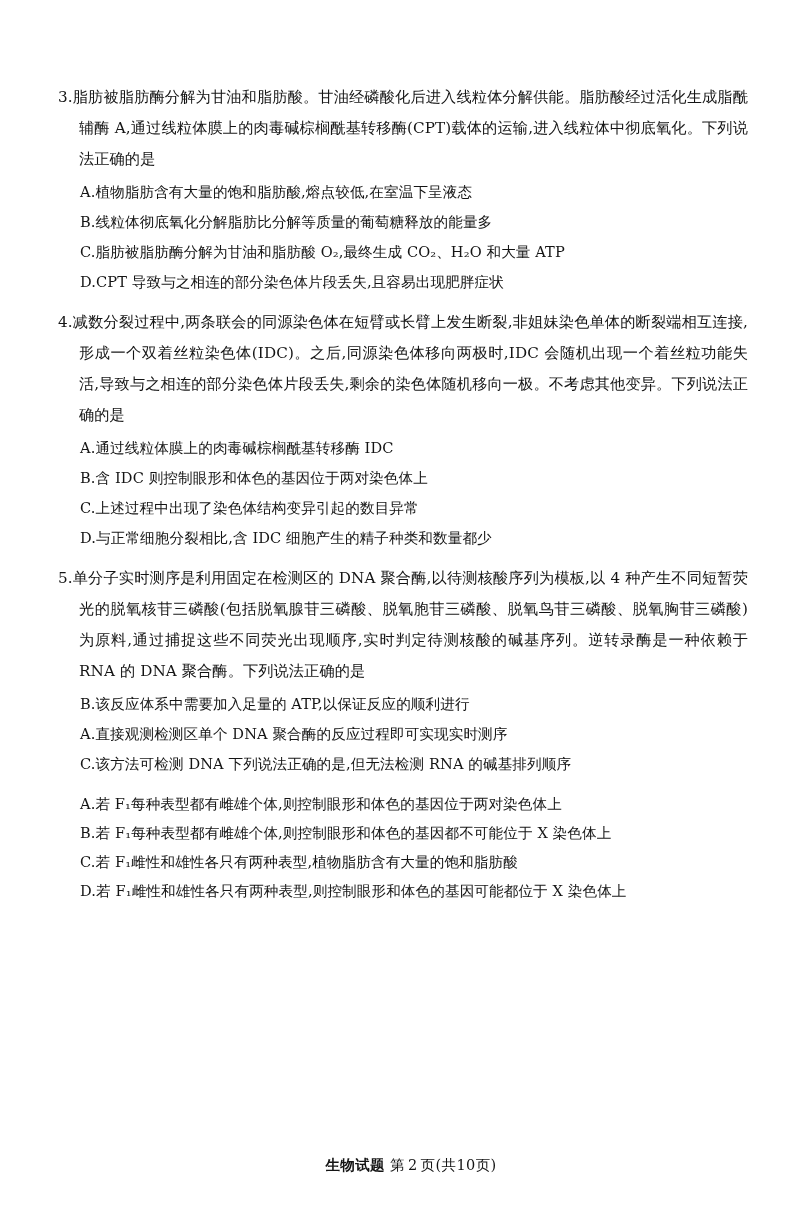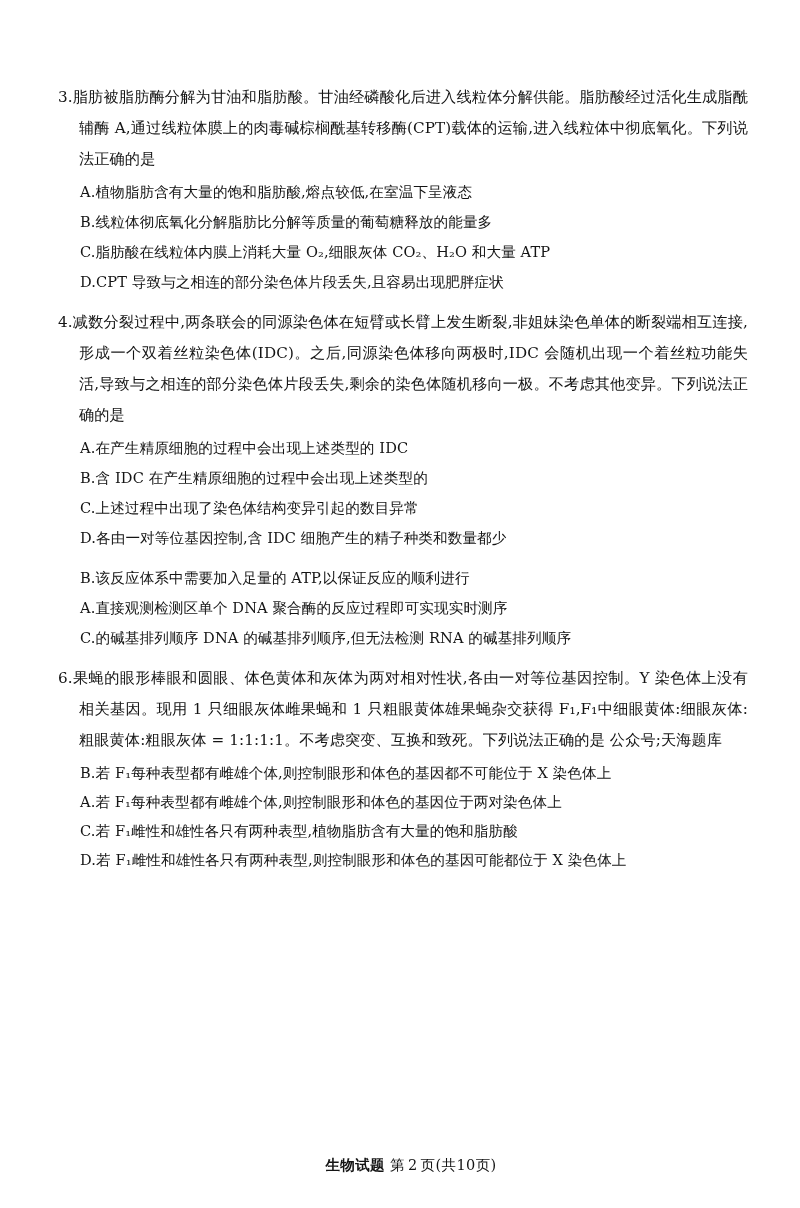--- a/index.html
+++ b/index.html
@@ -73,48 +73,48 @@
 <body>
 
 <div class="page">
   <div class="content">
 
     <div class="question">
       <div class="q-stem hang"><span class="qnum">3.</span><span>脂肪被脂肪酶分解为甘油和脂肪酸。甘油经磷酸化后进入线粒体分解供能。脂肪酸经过活化生成脂酰辅酶 A,通过线粒体膜上的肉毒碱棕榈酰基转移酶(CPT)载体的运输,进入线粒体中彻底氧化。下列说法正确的是</span></div>
       <div class="options">
         <div class="opt">A.植物脂肪含有大量的饱和脂肪酸,熔点较低,在室温下呈液态</div>
         <div class="opt">B.线粒体彻底氧化分解脂肪比分解等质量的葡萄糖释放的能量多</div>
-        <div class="opt">C.脂肪酸在线粒体内膜上消耗大量 O₂,细眼灰体 CO₂、H₂O 和大量 ATP</div>
+        <div class="opt">C.脂肪被脂肪酶分解为甘油和脂肪酸 O₂,最终生成 CO₂、H₂O 和大量 ATP</div>
         <div class="opt">D.CPT 导致与之相连的部分染色体片段丢失,且容易出现肥胖症状</div>
       </div>
     </div>
 
     <div class="question">
       <div class="q-stem hang"><span class="qnum">4.</span><span>减数分裂过程中,两条联会的同源染色体在短臂或长臂上发生断裂,非姐妹染色单体的断裂端相互连接,形成一个双着丝粒染色体(IDC)。之后,同源染色体移向两极时,IDC 会随机出现一个着丝粒功能失活,导致与之相连的部分染色体片段丢失,剩余的染色体随机移向一极。不考虑其他变异。下列说法正确的是</span></div>
       <div class="options">
-        <div class="opt">A.在产生精原细胞的过程中会出现上述类型的 IDC</div>
-        <div class="opt">B.含 IDC 在产生精原细胞的过程中会出现上述类型的</div>
+        <div class="opt">A.通过线粒体膜上的肉毒碱棕榈酰基转移酶 IDC</div>
+        <div class="opt">B.含 IDC 则控制眼形和体色的基因位于两对染色体上</div>
         <div class="opt">C.上述过程中出现了染色体结构变异引起的数目异常</div>
-        <div class="opt">D.各由一对等位基因控制,含 IDC 细胞产生的精子种类和数量都少</div>
+        <div class="opt">D.与正常细胞分裂相比,含 IDC 细胞产生的精子种类和数量都少</div>
+      </div>
+    </div>
+
+    <div class="question">
+      <div class="q-stem hang"><span class="qnum">5.</span><span>单分子实时测序是利用固定在检测区的 DNA 聚合酶,以待测核酸序列为模板,以 4 种产生不同短暂荧光的脱氧核苷三磷酸(包括脱氧腺苷三磷酸、脱氧胞苷三磷酸、脱氧鸟苷三磷酸、脱氧胸苷三磷酸)为原料,通过捕捉这些不同荧光出现顺序,实时判定待测核酸的碱基序列。逆转录酶是一种依赖于 RNA 的 DNA 聚合酶。下列说法正确的是</span></div>
+      <div class="options">
+        <div class="opt">B.该反应体系中需要加入足量的 ATP,以保证反应的顺利进行</div>
+        <div class="opt">A.直接观测检测区单个 DNA 聚合酶的反应过程即可实现实时测序</div>
+        <div class="opt">C.该方法可检测 DNA 下列说法正确的是,但无法检测 RNA 的碱基排列顺序</div>
       </div>
     </div>
 
     <div class="question">
       <div class="options">
-        <div class="opt">B.该反应体系中需要加入足量的 ATP,以保证反应的顺利进行</div>
-        <div class="opt">A.直接观测检测区单个 DNA 聚合酶的反应过程即可实现实时测序</div>
-        <div class="opt">C.的碱基排列顺序 DNA 的碱基排列顺序,但无法检测 RNA 的碱基排列顺序</div>
-      </div>
-    </div>
-
-    <div class="question">
-      <div class="q-stem hang"><span class="qnum">6.</span><span>果蝇的眼形棒眼和圆眼、体色黄体和灰体为两对相对性状,各由一对等位基因控制。Y 染色体上没有相关基因。现用 1 只细眼灰体雌果蝇和 1 只粗眼黄体雄果蝇杂交获得 F₁,F₁中细眼黄体:细眼灰体:粗眼黄体:粗眼灰体 = 1:1:1:1。不考虑突变、互换和致死。下列说法正确的是  公众号;天海题库</span></div>
-      <div class="options">
+        <div class="opt tight">A.若 F₁每种表型都有雌雄个体,则控制眼形和体色的基因位于两对染色体上</div>
         <div class="opt tight">B.若 F₁每种表型都有雌雄个体,则控制眼形和体色的基因都不可能位于 X 染色体上</div>
-        <div class="opt tight">A.若 F₁每种表型都有雌雄个体,则控制眼形和体色的基因位于两对染色体上</div>
         <div class="opt tight">C.若 F₁雌性和雄性各只有两种表型,植物脂肪含有大量的饱和脂肪酸</div>
         <div class="opt tight">D.若 F₁雌性和雄性各只有两种表型,则控制眼形和体色的基因可能都位于 X 染色体上</div>
       </div>
     </div>
 
   </div>
 
   <div class="footer">
     <span class="ftitle">生物试题</span><span>&nbsp;</span><span>第</span><span class="fnum">2</span><span>页(共10页)</span>
   </div>

